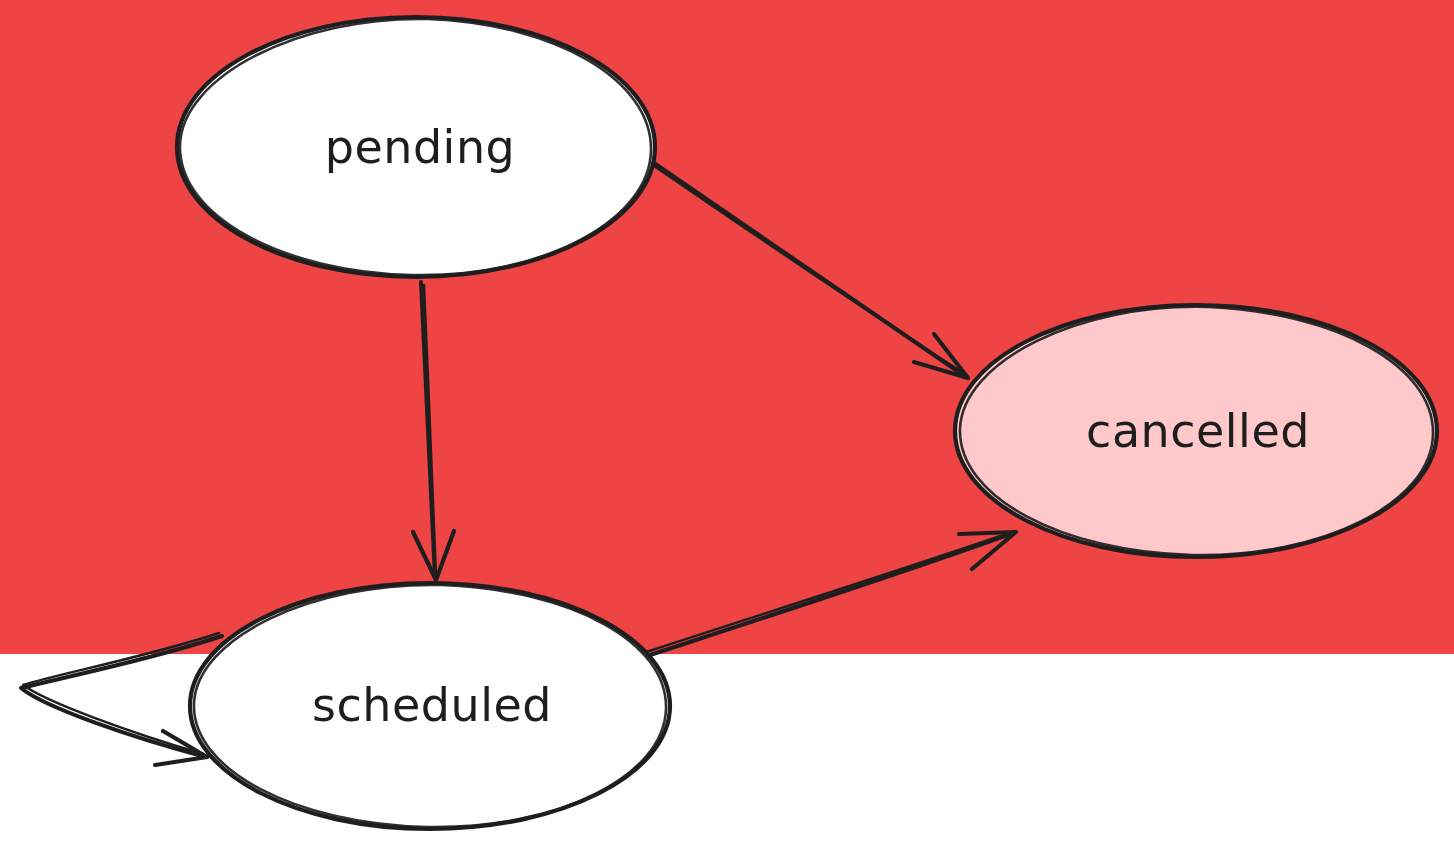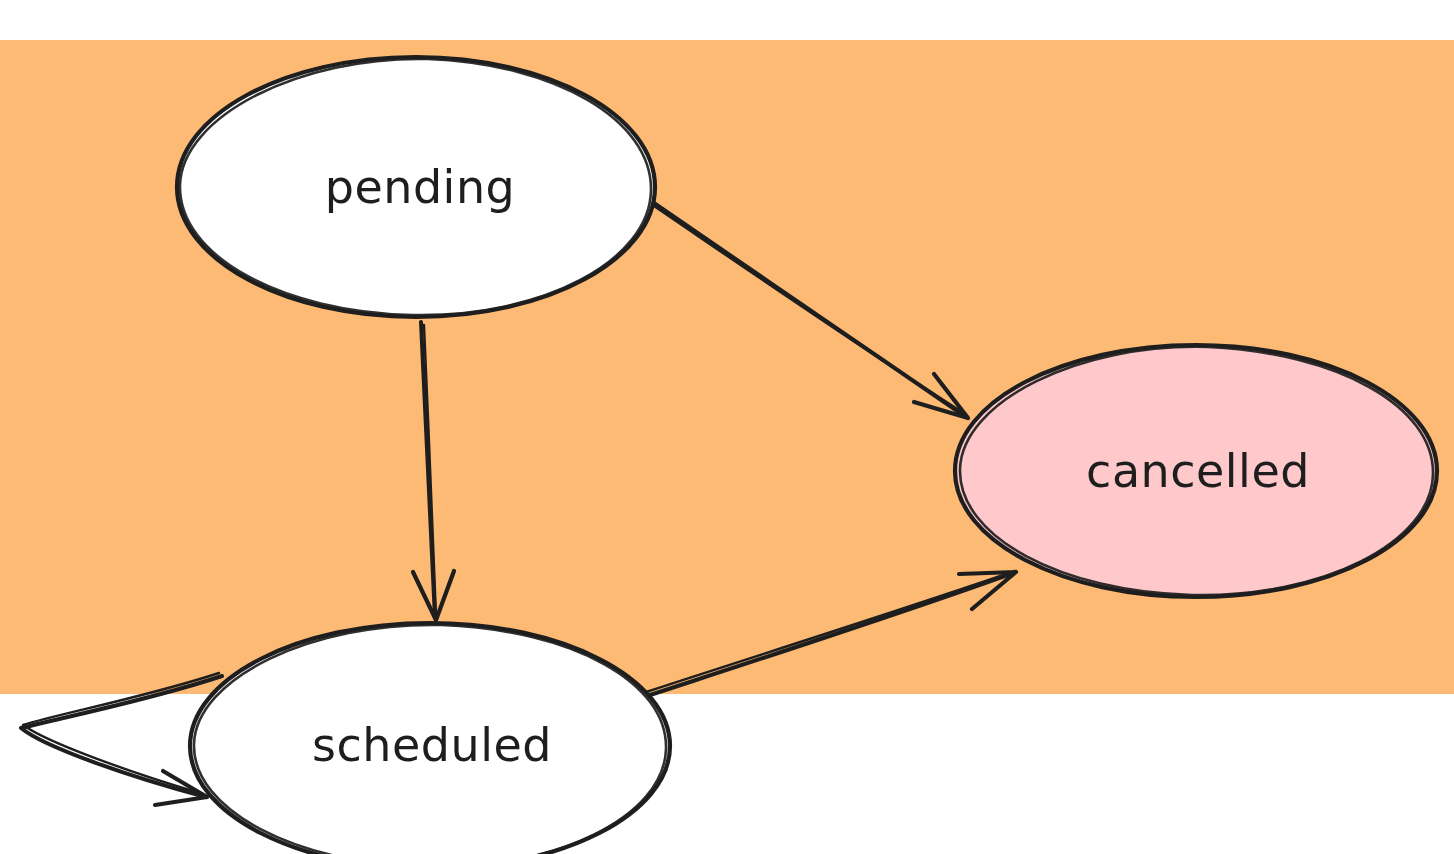--- a/index.html
+++ b/index.html
@@ -11,22 +11,21 @@
   body {
     width: 1454px;
     height: 854px;
     overflow: hidden;
     font-family: "DejaVu Sans", sans-serif;
   }
   #diagram-canvas {
     position: relative;
     width: 1454px;
     height: 654px;
-    background: #fdba74;
-    margin-top: 40px;
+    background: #ef4444;
   }
   #diagram-svg {
     display: block;
     width: 1454px;
     height: 854px;
   }
   .node-shape {
     fill: #ffffff;
     stroke: #1e1e1e;
     stroke-width: 4.2;

